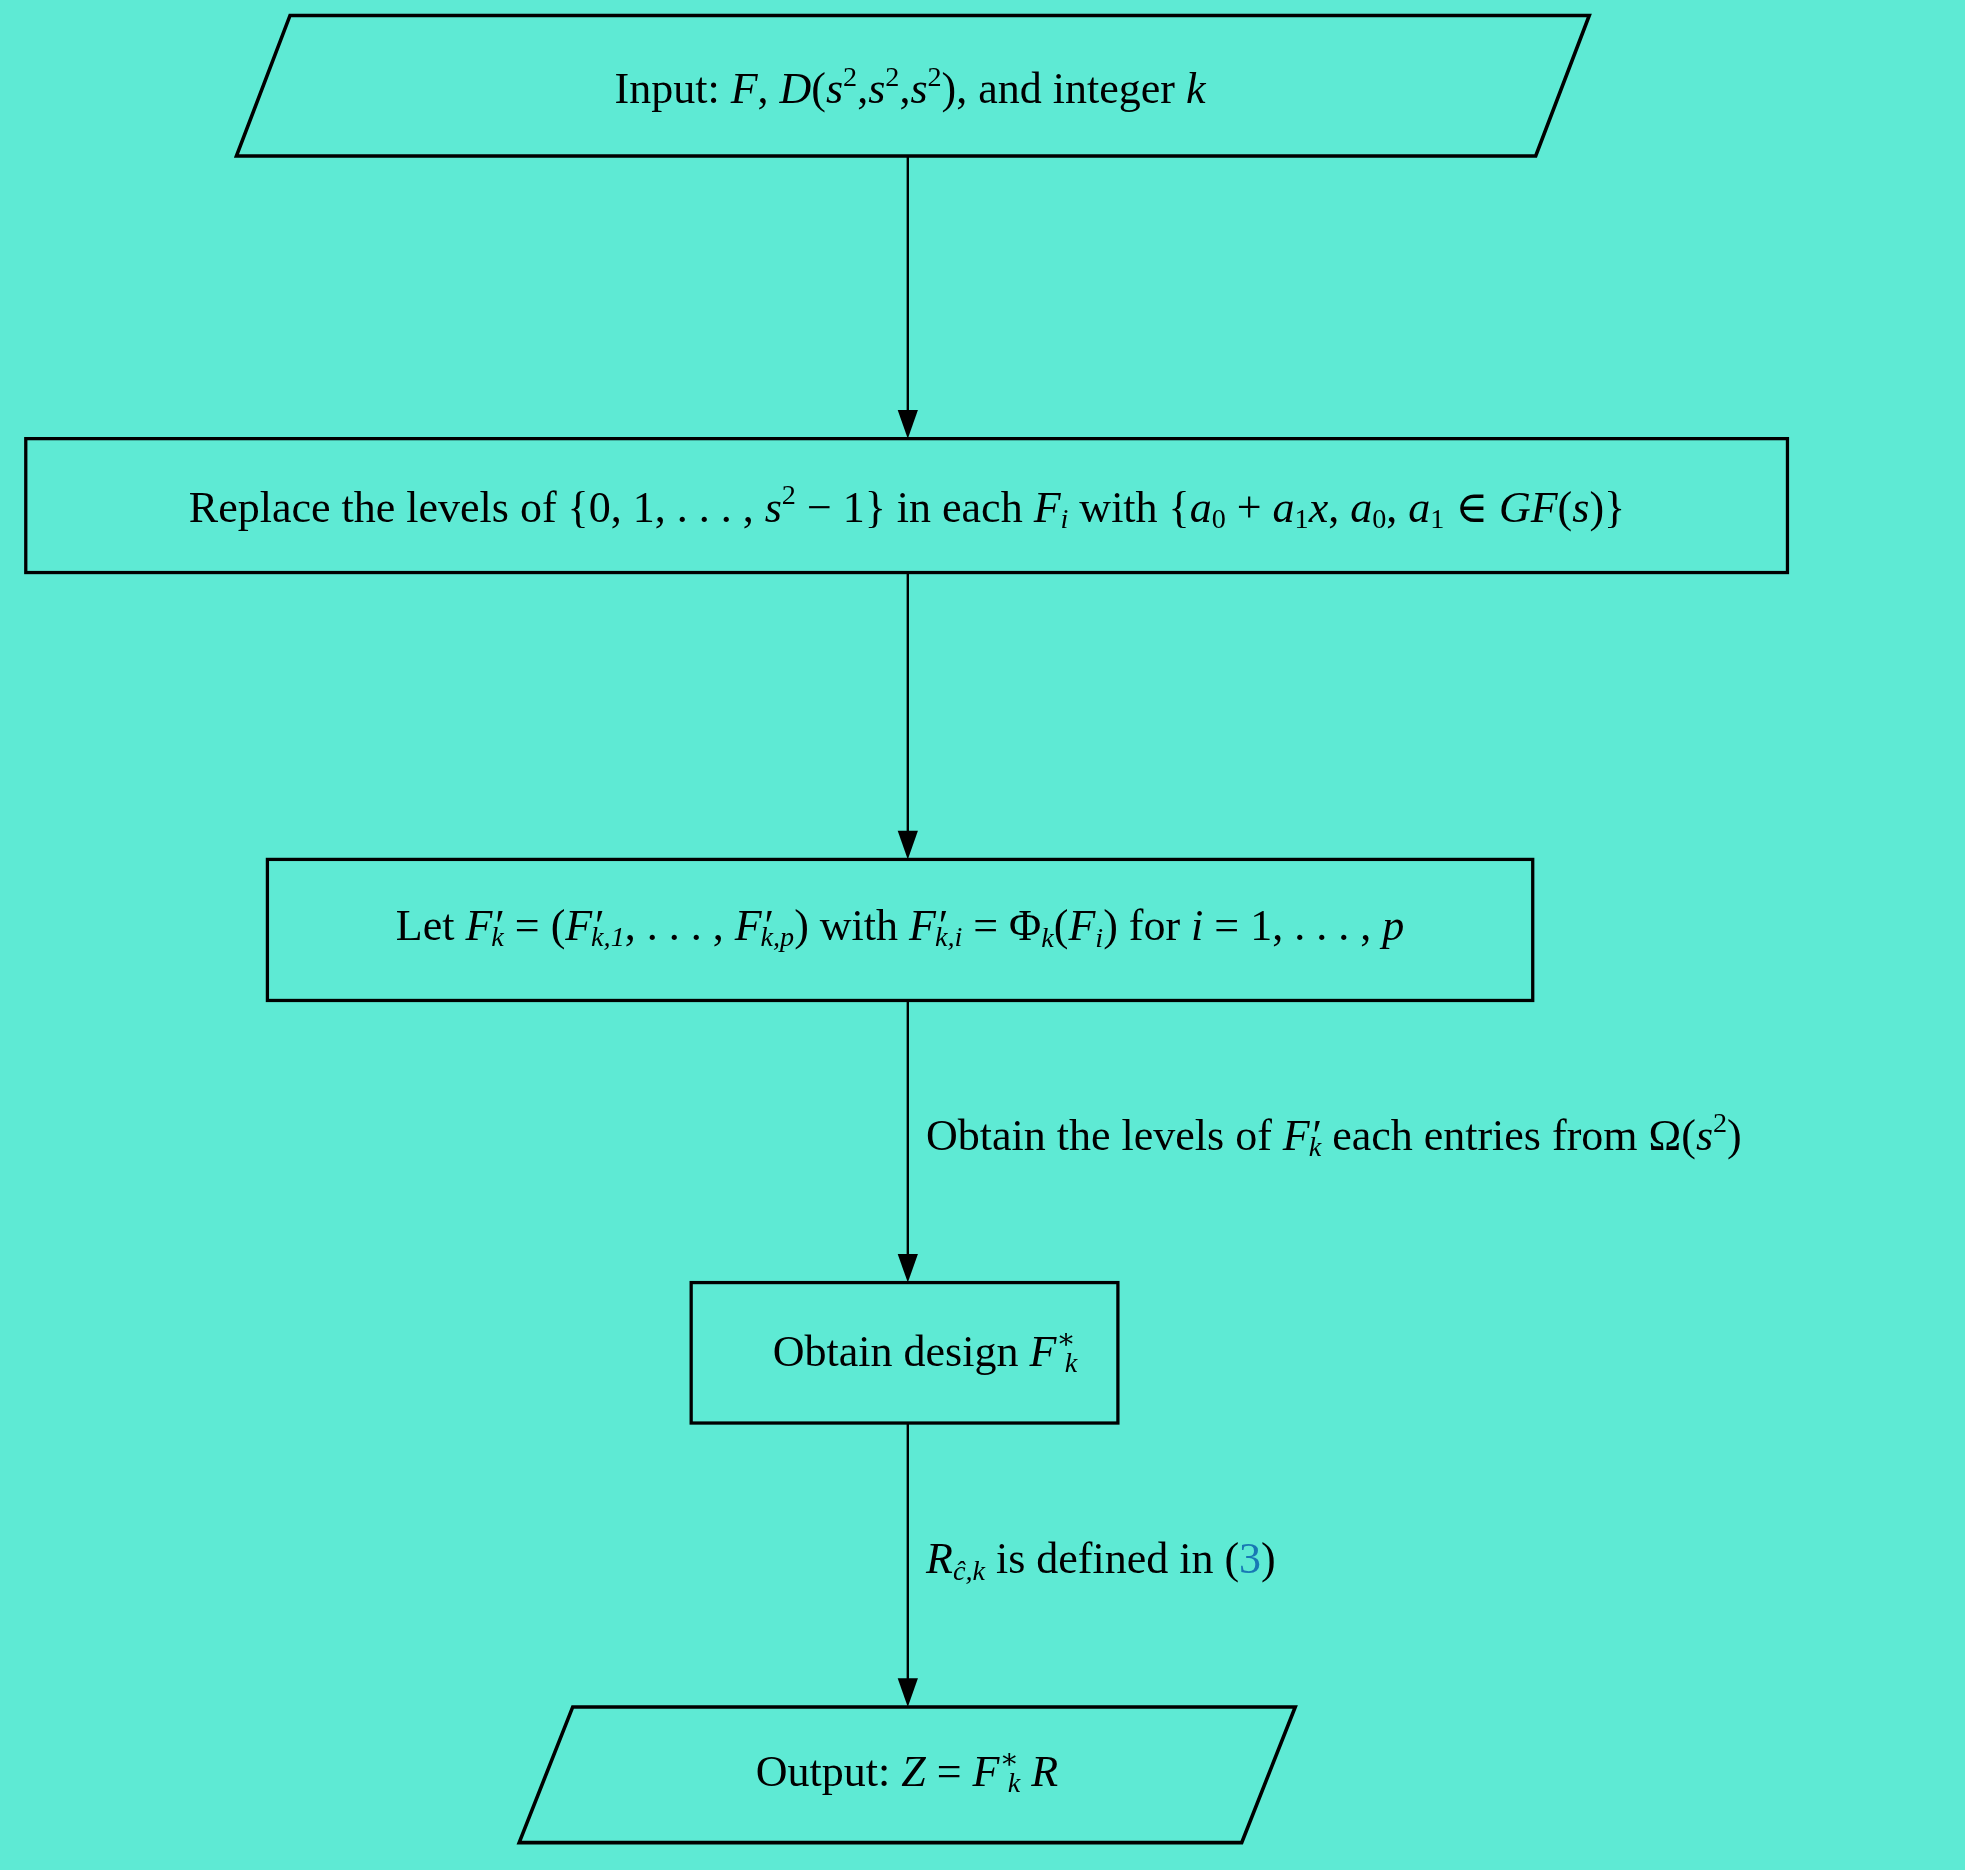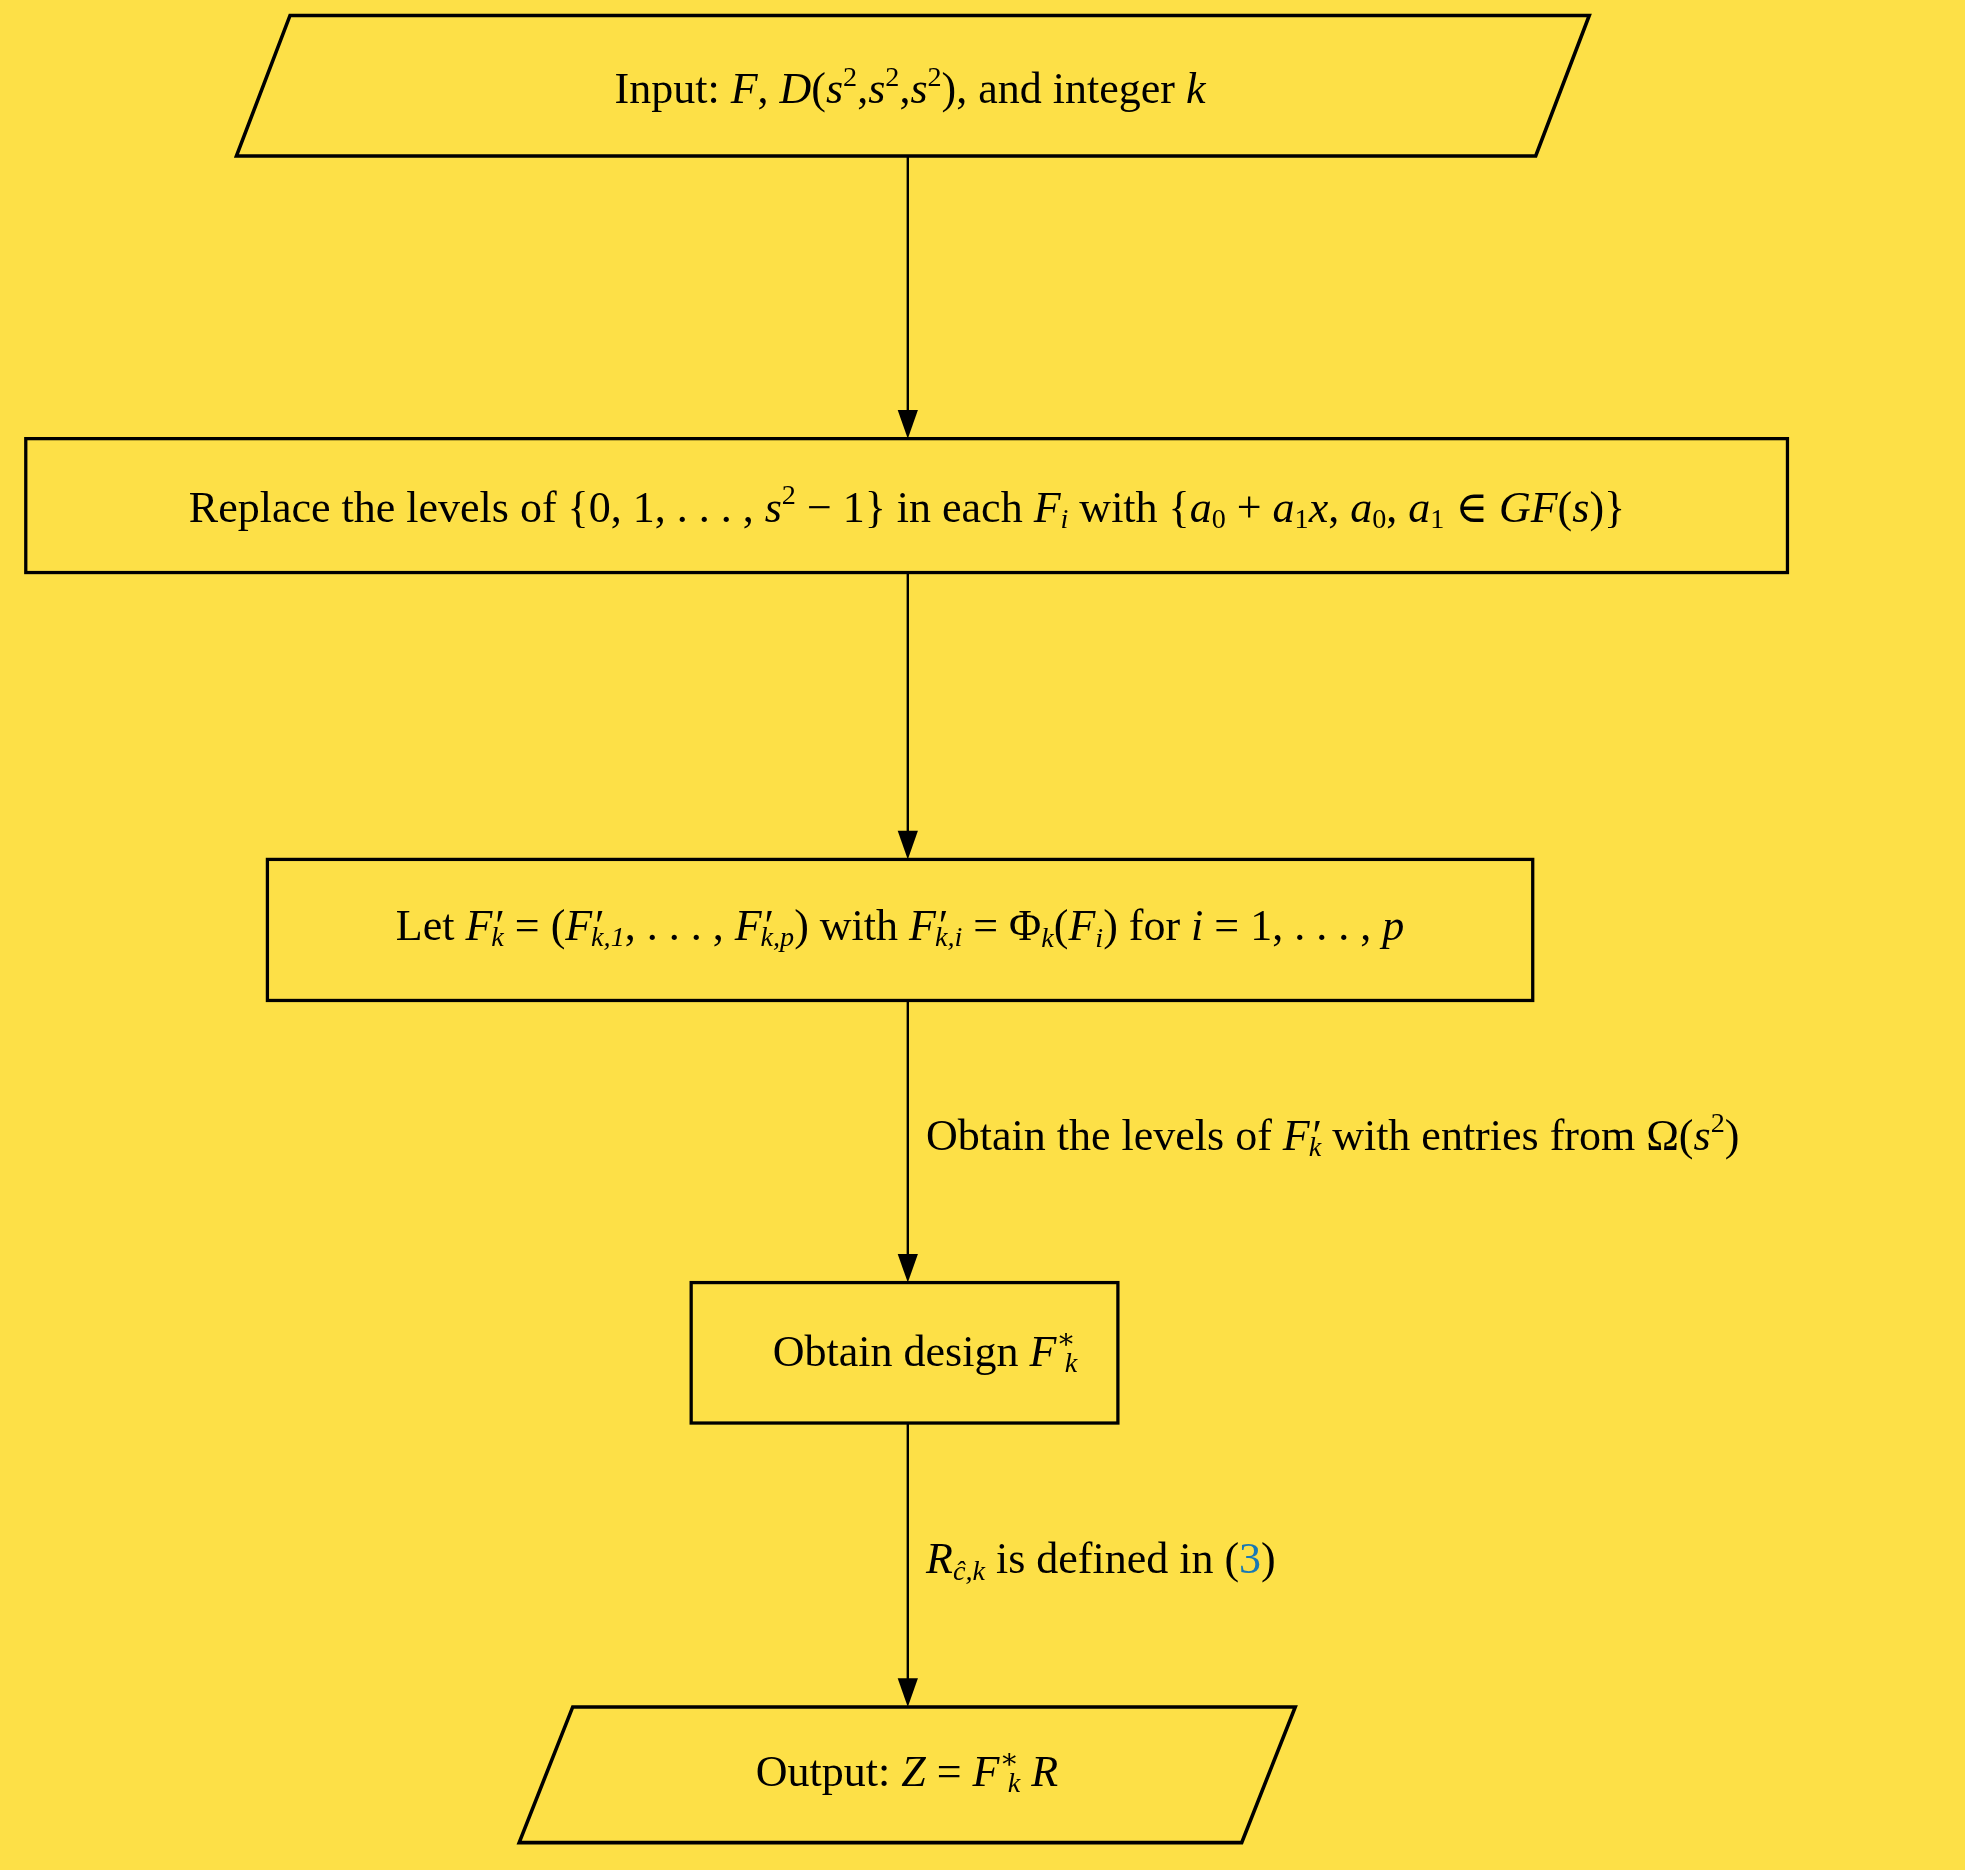--- a/index.html
+++ b/index.html
@@ -1,20 +1,20 @@
 <!DOCTYPE html>
 <html style="font-size:9.5px"><head>
 <meta charset="utf-8">
 <style>
   html, body { margin: 0; padding: 0; background: #ffffff; }
   .canvas {
     position: relative;
     width: 1965px;
     height: 1870px;
-    background: #fde047;
+    background: #5eead4;
     color: #000000;
     font-family: "Liberation Serif", "DejaVu Serif", serif;
     overflow: hidden;
   }
   svg.layer { position: absolute; left: 0; top: 0; }
 
   .node-text {
     position: absolute;
     white-space: nowrap;
     font-size: 44px;
@@ -77,21 +77,21 @@
     <polygon points="962,2868 2176,2868 2086,3096 872,3096" fill="none" stroke="#000000" stroke-width="6"></polygon>
   </svg>
 
   <div class="node-text" style="left:910px; top:87px;"><span class="seg-r">Input: </span><span class="seg-i">F</span><span class="seg-r">, </span><span class="seg-i">D</span><span class="seg-r">(</span><span class="seg-i">s</span><span class="seg-sup">2</span><span class="seg-r">,</span><span class="seg-i">s</span><span class="seg-sup">2</span><span class="seg-r">,</span><span class="seg-i">s</span><span class="seg-sup">2</span><span class="seg-r">), and integer </span><span class="seg-i">k</span></div>
 
   <div class="node-text" style="left:907px; top:507px;"><span class="seg-r">Replace the levels of {0, 1, . . . , </span><span class="seg-i">s</span><span class="seg-sup">2</span><span class="seg-r"> − 1} in each </span><span class="seg-i">F</span><span class="seg-subi">i</span><span class="seg-r"> with {</span><span class="seg-i">a</span><span class="seg-sub">0</span><span class="seg-r"> + </span><span class="seg-i">a</span><span class="seg-sub">1</span><span class="seg-i">x</span><span class="seg-r">, </span><span class="seg-i">a</span><span class="seg-sub">0</span><span class="seg-r">, </span><span class="seg-i">a</span><span class="seg-sub">1</span><span class="seg-r"> ∈ </span><span class="seg-i">GF</span><span class="seg-r">(</span><span class="seg-i">s</span><span class="seg-r">)}</span></div>
 
 
   <div class="node-text" style="left:900px; top:928px;"><span class="seg-r">Let </span><span class="seg-i">F</span><span class="seg-prime">′</span><span class="seg-subi pull">k</span><span class="seg-r"> = (</span><span class="seg-i">F</span><span class="seg-prime">′</span><span class="seg-subi pull">k,1</span><span class="seg-r">, . . . , </span><span class="seg-i">F</span><span class="seg-prime">′</span><span class="seg-subi pull">k,p</span><span class="seg-r">) with </span><span class="seg-i">F</span><span class="seg-prime">′</span><span class="seg-subi pull">k,i</span><span class="seg-r"> = Φ</span><span class="seg-subi">k</span><span class="seg-r">(</span><span class="seg-i">F</span><span class="seg-subi">i</span><span class="seg-r">) for </span><span class="seg-i">i</span><span class="seg-r"> = 1, . . . , </span><span class="seg-i">p</span></div>
 
-  <div class="edge-label" style="left:926px; top:1135px;"><span class="seg-r">Obtain the levels of </span><span class="seg-i">F</span><span class="seg-prime">′</span><span class="seg-subi pull">k</span><span class="seg-r"> with entries from Ω(</span><span class="seg-i">s</span><span class="seg-sup">2</span><span class="seg-r">)</span></div>
+  <div class="edge-label" style="left:926px; top:1135px;"><span class="seg-r">Obtain the levels of </span><span class="seg-i">F</span><span class="seg-prime">′</span><span class="seg-subi pull">k</span><span class="seg-r"> each entries from Ω(</span><span class="seg-i">s</span><span class="seg-sup">2</span><span class="seg-r">)</span></div>
 
   <div class="node-text" style="left:904px; top:1351px;margin-left:21px;"><span class="seg-r">Obtain design </span><span class="seg-i">F</span><span class="seg-sup">∗</span><span class="seg-subi pull">k</span></div>
 
   <div class="edge-label" style="left:926px; top:1561px;"><span class="seg-i">R</span><span class="seg-subi">ĉ,k</span><span class="seg-r"> is defined in (</span><span class="seg-link" style="color: rgb(24, 120, 180);">3</span><span class="seg-r">)</span></div>
 
   <div class="node-text" style="left:907px; top:1771px;"><span class="seg-r">Output: </span><span class="seg-i">Z</span><span class="seg-r"> = </span><span class="seg-i">F</span><span class="seg-sup">∗</span><span class="seg-subi pull">k</span><span class="seg-r"> </span><span class="seg-i">R</span></div>
 </div>
 
 
 </body></html>

